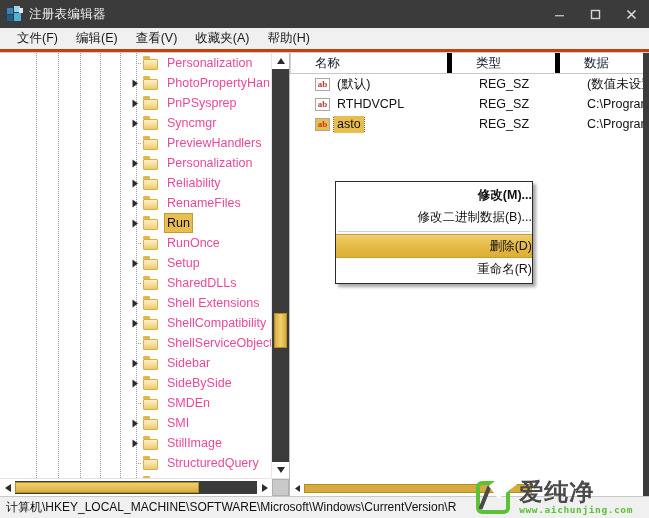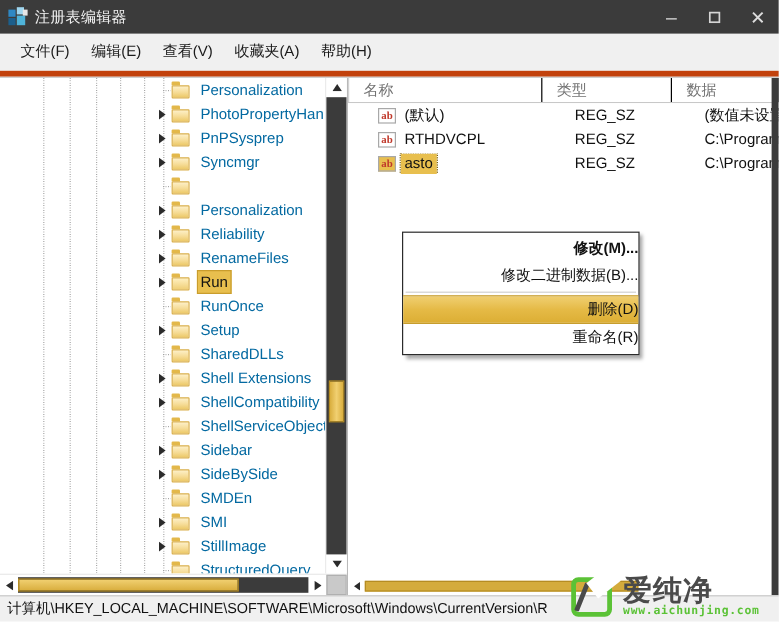--- a/index.html
+++ b/index.html
@@ -55,23 +55,23 @@
   .win-btn {
     width: 36px; height: 28px;
     display: flex; align-items: center; justify-content: center;
     color: #cfcfcf;
     font-size: 12px;
   }
   .win-btn svg { display:block; }
 
   
   .menubar {
-    height: 36px;
+    height: 24px;
     background: #f0f0f0;
-    border-bottom: 5px solid #c2410c;
+    border-bottom: 3px solid #c2410c;
     display: flex; align-items: center;
     padding-left: 8px;
     flex: 0 0 auto;
     box-sizing: border-box;
   }
   .menu-item {
     font-size: 12.5px;
     color: #1a1a1a;
     padding: 2px 9px 2px 9px;
     white-space: nowrap;
@@ -161,21 +161,21 @@
   .folder .body {
     position: absolute; left: 0; top: 2.5px;
     width: 15px; height: 11px;
     background: linear-gradient(to bottom, #fdf0c8 0%, #f6dc97 55%, #ecc969 100%);
     border: 1px solid #d9ae48;
     border-radius: 1px;
     box-sizing: border-box;
   }
   .tree-label {
     font-size: 12.5px;
-    color: #0369a1;
+    color: #ec4899;
     line-height: 20px;
     padding: 0 3px;
     white-space: nowrap;
   }
   .tree-row.selected .tree-label {
     background: #e8bf4e;
     color: #111;
     box-shadow: 0 0 0 1px #c99d2d inset;
   }
   .tree-row.selected .folder .body {
@@ -250,24 +250,24 @@
   .list-header {
     height: 21px;
     flex: 0 0 auto;
     display: flex;
     background: #ffffff;
     border-bottom: 1px solid #c8c8c8;
     box-sizing: border-box;
   }
   .lh-cell {
     font-size: 12.5px;
-    color: #737373;
+    color: #0f172a;
     line-height: 20px;
-    padding-left: 12px;
-    border-right: 1px solid #000000;
+    padding-left: 24px;
+    border-right: 5px solid #000000;
     box-sizing: border-box;
     white-space: nowrap;
     overflow: hidden;
   }
   .lh-name { width: 162px; border-left: 1px solid #d2d2d2; }
   .lh-type { width: 108px; }
   .lh-data { flex: 1 1 auto; }
   .list-body {
     flex: 1 1 auto;
     position: relative;
@@ -580,20 +580,21 @@
               <div class="tree-arrow none">
                 <svg width="7" height="9" viewBox="0 0 7 9">
                   <path d="M0.5 0.5 L6 4.5 L0.5 8.5 Z" fill="#2b2b2b"></path>
                 </svg>
               </div>
               <div class="tree-dash"></div>
               <div class="folder">
                 <div class="tab"></div>
                 <div class="body"></div>
               </div>
+              <span class="tree-label">PreviewHandlers</span>
             </div>
             <div class="tree-row">
               <div class="tree-arrow">
                 <svg width="7" height="9" viewBox="0 0 7 9">
                   <path d="M0.5 0.5 L6 4.5 L0.5 8.5 Z" fill="#2b2b2b"></path>
                 </svg>
               </div>
               <div class="folder">
                 <div class="tab"></div>
                 <div class="body"></div>

